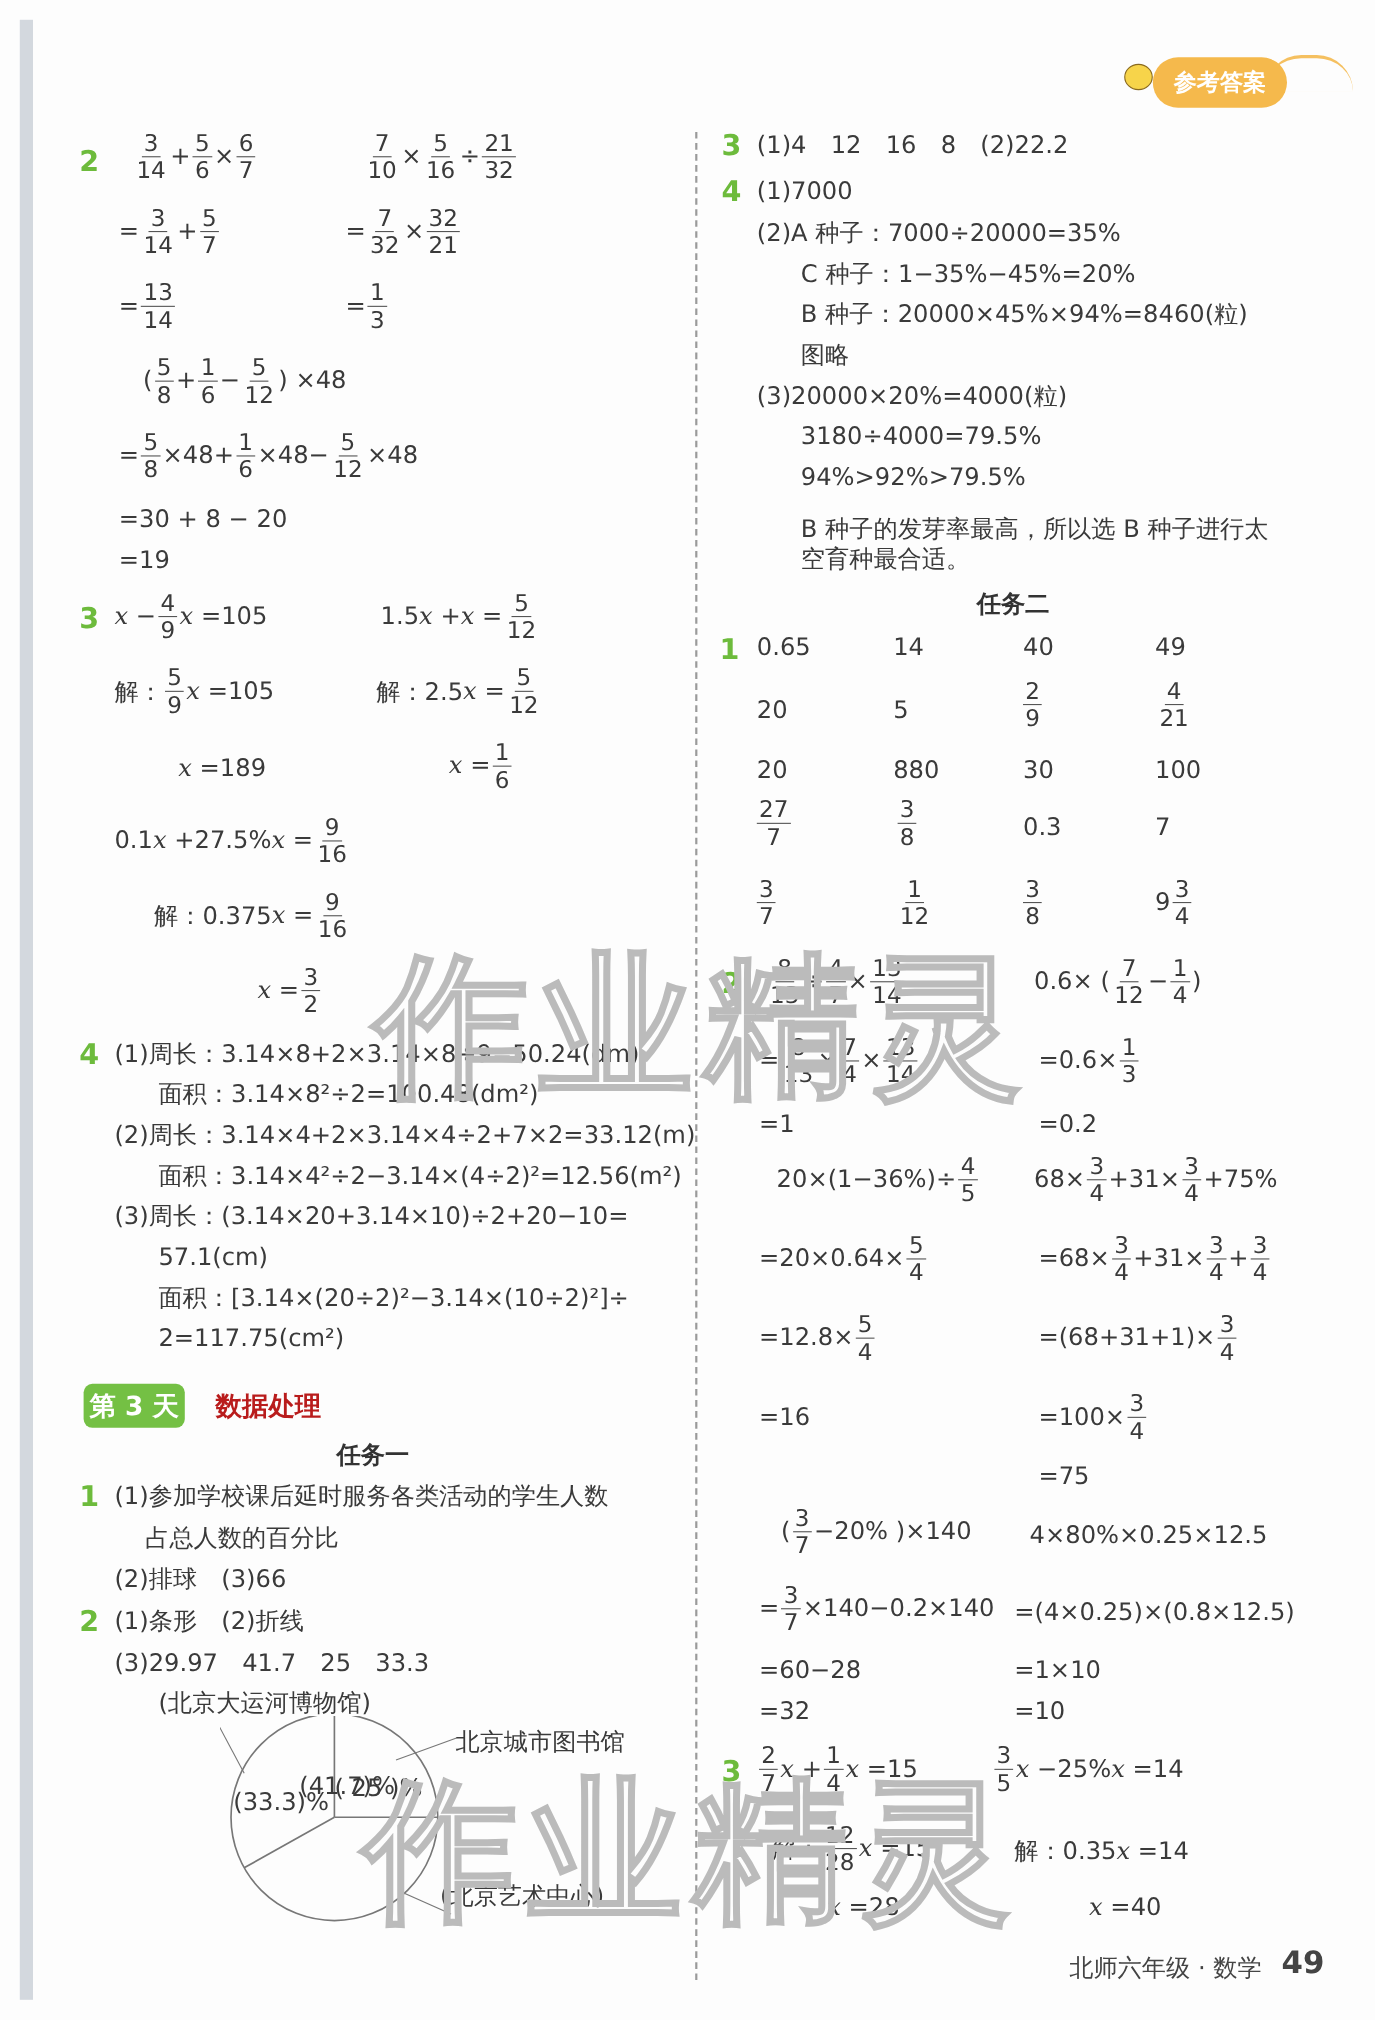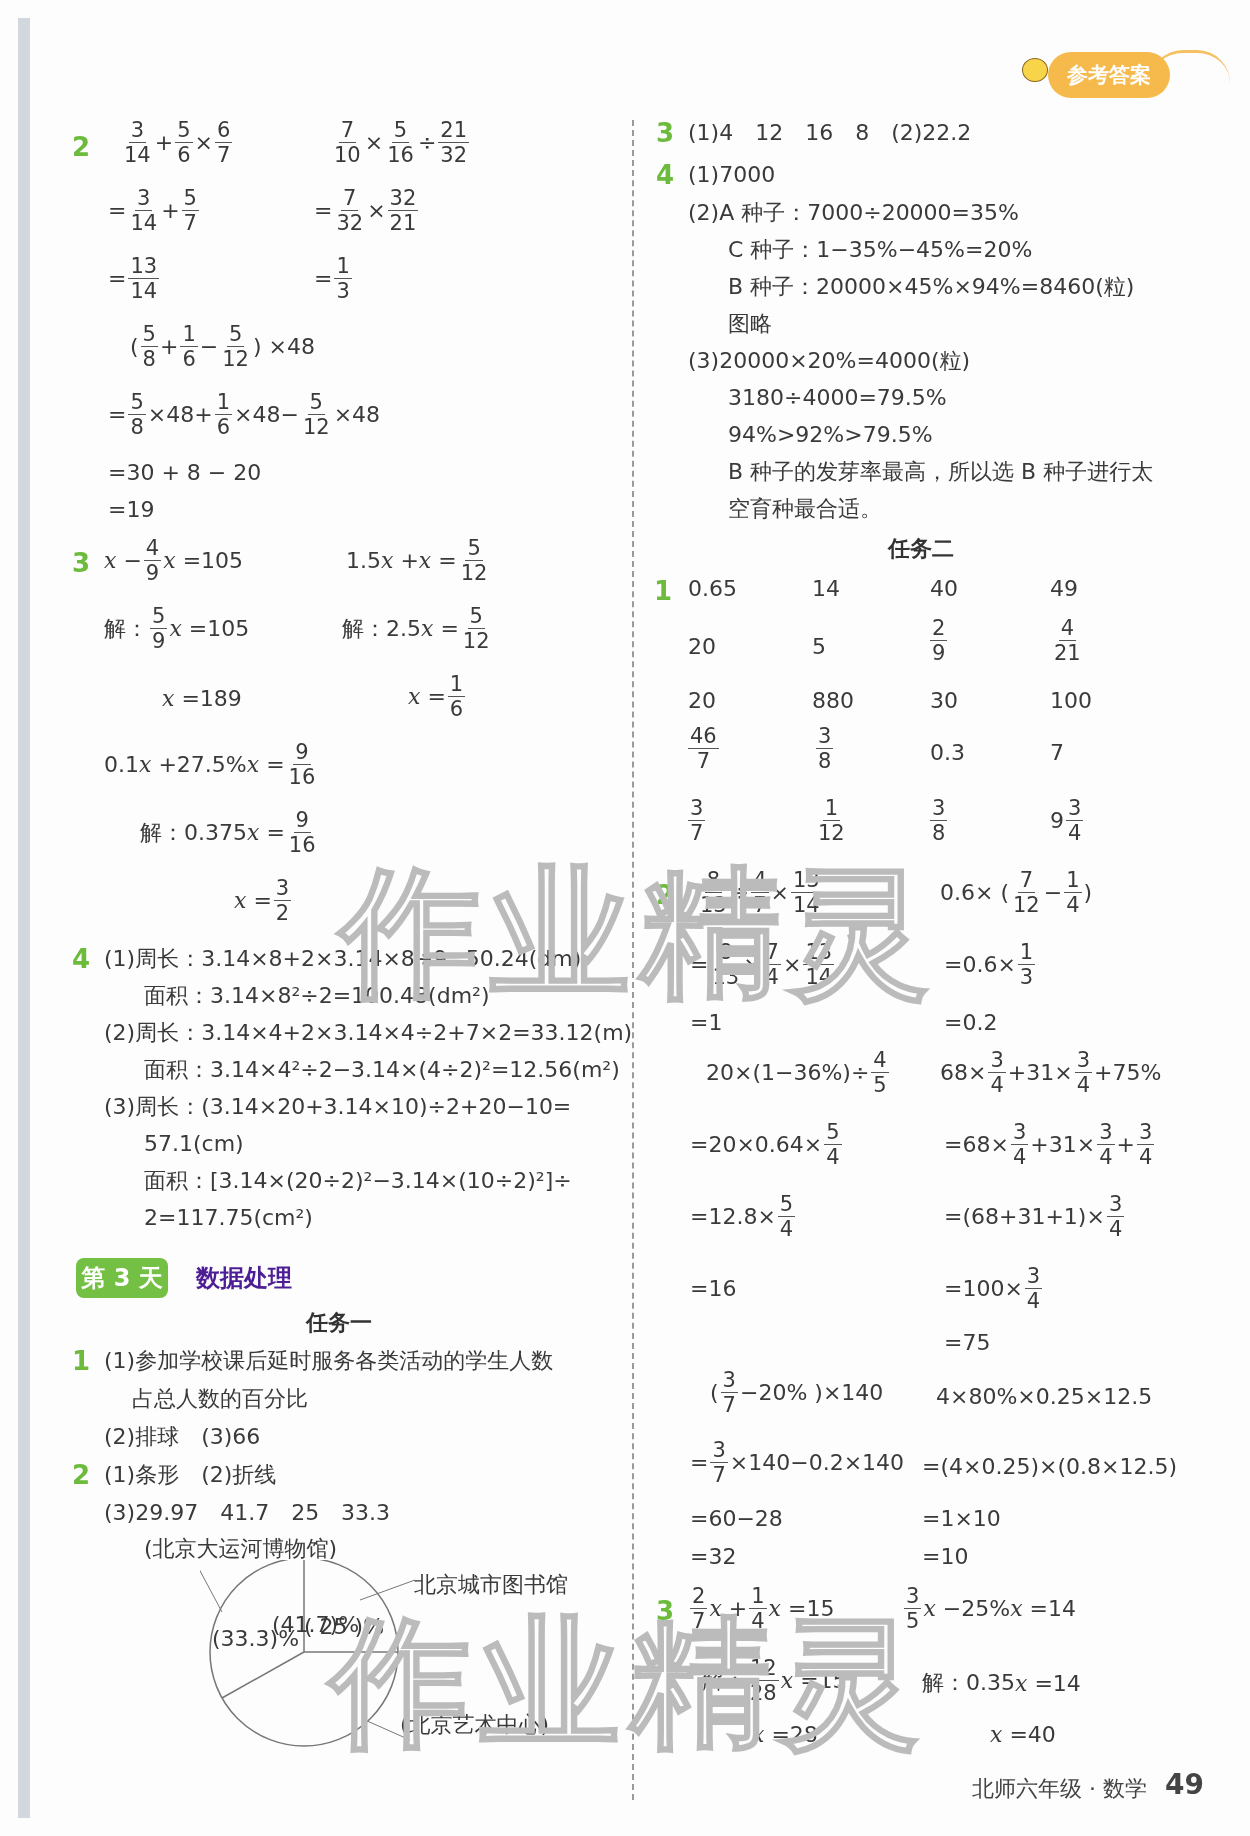--- a/index.html
+++ b/index.html
@@ -11,21 +11,21 @@
   .t{font-size:22px;line-height:26px;}
   .qn{position:absolute;color:#6dbb3c;font-weight:bold;font-size:26px;}
   .frac{display:inline-flex;flex-direction:column;align-items:center;vertical-align:middle;margin:0 2px;}
   .frac span{display:block;line-height:24px;font-size:21px;padding:0 2px;}
   .frac span.num{border-bottom:1.5px solid #555;}
   .row{position:absolute;display:flex;align-items:center;white-space:nowrap;font-size:22px;}
   .it{font-family:"DejaVu Serif","Liberation Serif",serif;font-style:italic;}
   .sec{position:absolute;font-weight:bold;font-size:22px;color:#333;}
   .badge{position:absolute;left:76px;top:1258px;width:92px;height:40px;border-radius:8px;background:#74c044;
          color:#fff;font-weight:bold;font-size:24px;line-height:40px;text-align:center;}
-  .dtitle{position:absolute;left:196px;top:1262px;color:#4c1d95;font-weight:bold;font-size:24px;}
+  .dtitle{position:absolute;left:196px;top:1262px;color:#b91c1c;font-weight:bold;font-size:24px;}
   .answer-tag{position:absolute;left:1048px;top:52px;width:122px;height:46px;border-radius:24px;background:#f5b94c;
               color:#fff;font-weight:bold;font-size:21px;line-height:46px;text-align:center;}
   .bee{position:absolute;left:1022px;top:58px;width:24px;height:22px;border-radius:50%;background:#f7d44a;border:1px solid #8a6a20;}
   .swirl{position:absolute;left:1150px;top:50px;width:80px;height:30px;border-top:3px solid #f5c060;border-radius:40px 40px 0 0;}
   .footer{position:absolute;left:972px;top:1774px;font-size:22px;color:#444;}
   .pnum{position:absolute;left:1165px;top:1768px;font-size:28px;font-weight:bold;color:#444;}
   .wm{position:absolute;font-size:140px;color:transparent;-webkit-text-stroke:2px #bbb;font-weight:bold;letter-spacing:10px;}
 </style>
 </head>
 <body>
@@ -212,21 +212,21 @@
 <div class="abs t" style="left:688px;top:120px">(1)4　12　16　8　(2)22.2</div>
 <div class="qn" style="left:656px;top:160px">4</div>
 <div class="abs t" style="left:688px;top:162px">(1)7000</div>
 <div class="abs t" style="left:688px;top:200px">(2)A 种子：7000÷20000=35%</div>
 <div class="abs t" style="left:728px;top:237px">C 种子：1−35%−45%=20%</div>
 <div class="abs t" style="left:728px;top:274px">B 种子：20000×45%×94%=8460(粒)</div>
 <div class="abs t" style="left:728px;top:311px">图略</div>
 <div class="abs t" style="left:688px;top:348px">(3)20000×20%=4000(粒)</div>
 <div class="abs t" style="left:728px;top:385px">3180÷4000=79.5%</div>
 <div class="abs t" style="left:728px;top:422px">94%&gt;92%&gt;79.5%</div>
-<div class="abs t" style="left:728px;top:459px">B 种子的发芽率最高，所以选 B 种子进行太</div>
+<div class="abs t" style="left:728px;top:469px">B 种子的发芽率最高，所以选 B 种子进行太</div>
 <div class="abs t" style="left:728px;top:496px">空育种最合适。</div>
 
 <div class="sec" style="left:888px;top:534px">任务二</div>
 
 <div class="qn" style="left:654px;top:576px">1</div>
 <div class="abs t" style="left:688px;top:576px">0.65</div>
 <div class="abs t" style="left:812px;top:576px">14</div>
 <div class="abs t" style="left:930px;top:576px">40</div>
 <div class="abs t" style="left:1050px;top:576px">49</div>
 
@@ -245,21 +245,21 @@
     </span>
   </div>
 
 <div class="abs t" style="left:688px;top:688px">20</div>
 <div class="abs t" style="left:812px;top:688px">880</div>
 <div class="abs t" style="left:930px;top:688px">30</div>
 <div class="abs t" style="left:1050px;top:688px">100</div>
 
 <div class="row" style="left:686px;top:724px">
     <span class="frac">
-      <span class="num">46</span>
+      <span class="num">27</span>
       <span>7</span>
     </span>
   </div>
 <div class="row" style="left:814px;top:724px">
     <span class="frac">
       <span class="num">3</span>
       <span>8</span>
     </span>
   </div>
 <div class="abs t" style="left:930px;top:740px">0.3</div>

